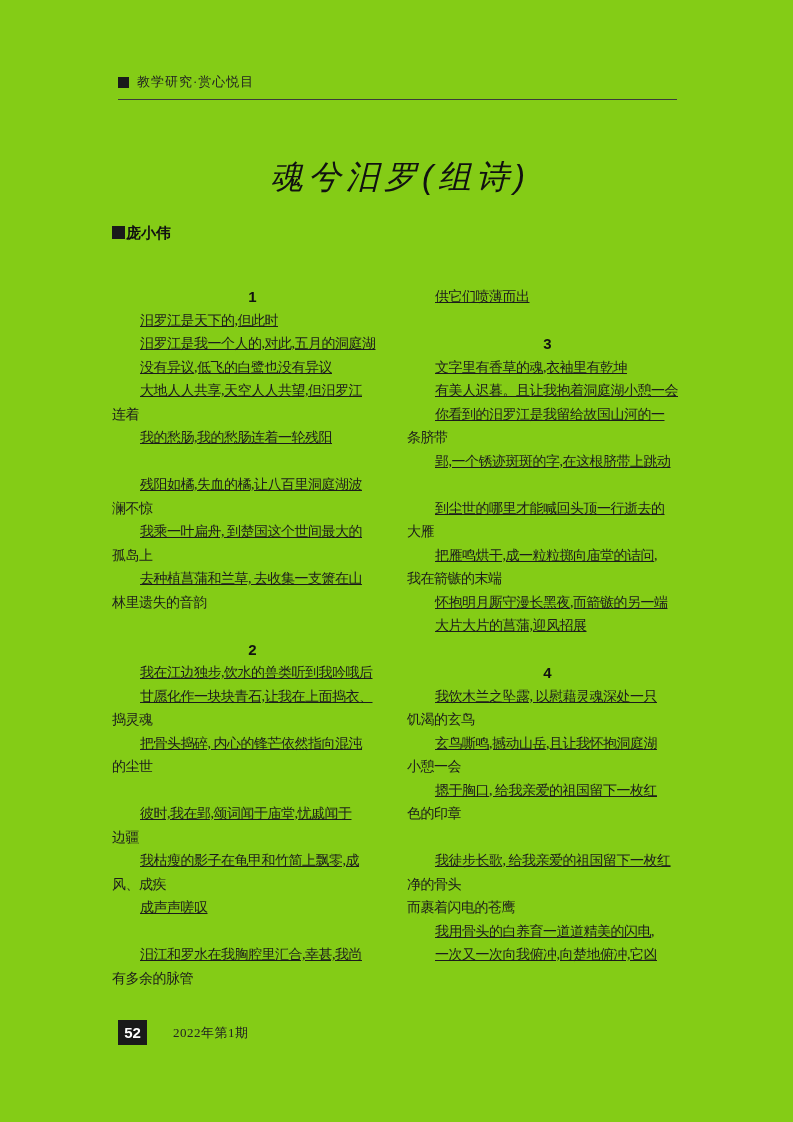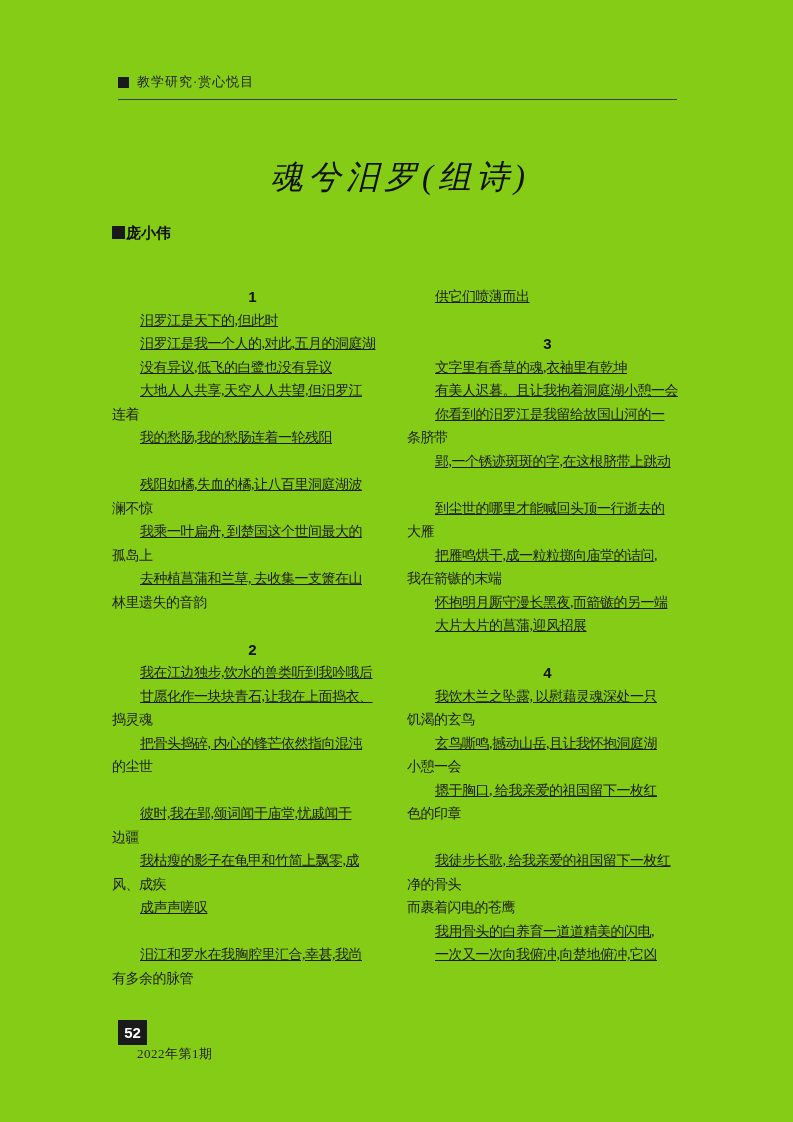--- a/index.html
+++ b/index.html
@@ -41,21 +41,21 @@
   }
 
   
   .poem-title {
     position: absolute;
     left: 112px;
     top: 155px;
     width: 576px;
     margin: 0;
     text-align: center;
-    font-family: Liberation Serif, serif;
+    font-family: Liberation Sans, sans-serif;
     font-style: italic;
     font-weight: 500;
     font-size: 33px;
     letter-spacing: 5px;
     color: #111111;
   }
   .author-row {
     position: absolute;
     left: 112px;
     top: 224px;
@@ -104,36 +104,36 @@
     color: #111111;
   }
   .row-gap { height: 23.5px; }
 
   
   .footer {
     position: absolute;
     left: 118px;
     top: 1020px;
     display: flex;
-    flex-direction: column;
+    align-items: center;
   }
   .page-num-box {
     width: 29px;
     height: 25px;
     background: #1a1a1a;
     color: #ffffff;
     display: inline-flex;
     align-items: center;
     justify-content: center;
     font-family: "Liberation Sans", "DejaVu Sans", sans-serif;
     font-weight: bold;
     font-size: 15px;
   }
   .issue {
-    margin-left: 19px;
+    margin-left: 26px;
     font-size: 13px;
     color: #222222;
     letter-spacing: 0.5px;
   }
 </style>
 </head>
 <body>
 
 <div class="page">
 

